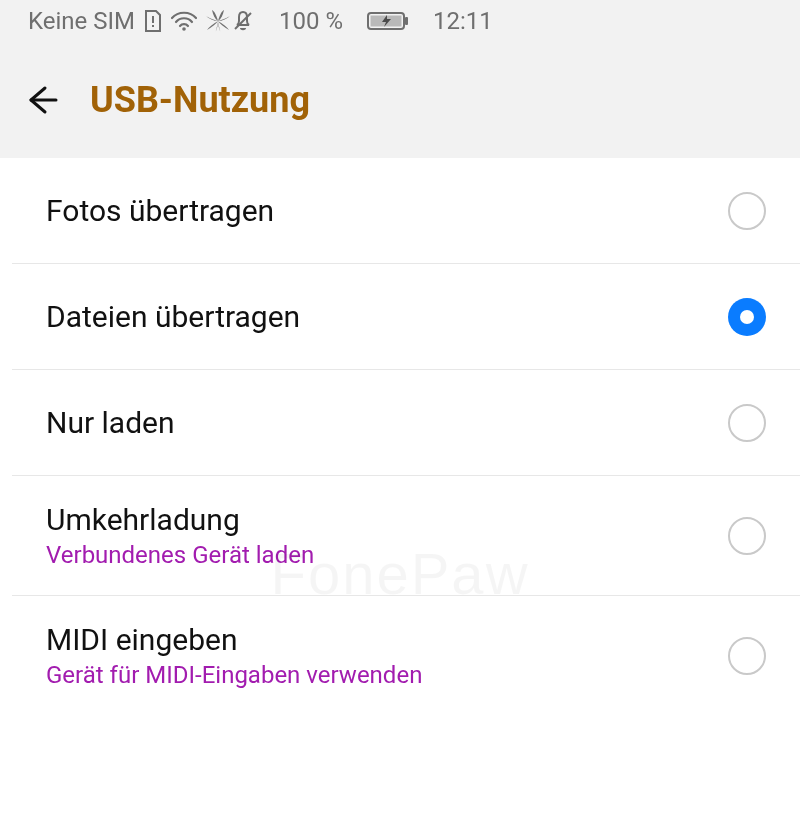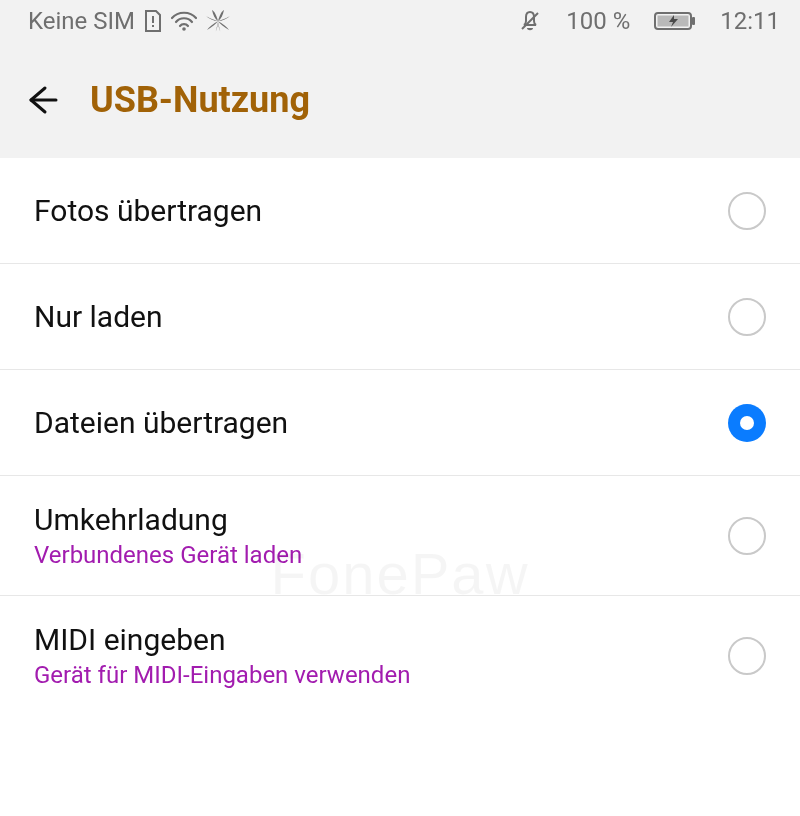--- a/index.html
+++ b/index.html
@@ -2,42 +2,41 @@
 <html><head>
 <meta charset="utf-8">
 <style>
   * { box-sizing: border-box; margin: 0; padding: 0; }
   html, body { width: 800px; height: 816px; font-family: -apple-system, Roboto, "Helvetica Neue", Arial, sans-serif; background: #fff; color: #000; }
   .statusbar {
     height: 42px;
     background: #f2f2f2;
     display: flex;
     align-items: center;
-    justify-content: space-between;
     padding: 0 20px 0 28px;
     color: #6f6f6f;
     font-size: 24px;
   }
   .status-left, .status-right { display: flex; align-items: center; gap: 8px; }
   .status-right { gap: 24px; }
   .icon { display: inline-flex; align-items: center; justify-content: center; }
   .titlebar {
     height: 116px;
     background: #f2f2f2;
     display: flex;
     align-items: center;
     padding: 0 22px;
     gap: 28px;
   }
   .page-title {
     font-size: 36px;
     font-weight: 700;
     color: #a16207;
   }
-  .list { background: #fff; }
+  .list { background: #fff; margin-left: 12px; }
   .row {
     display: flex;
     align-items: center;
     justify-content: space-between;
     padding: 26px 34px 26px 34px;
     border-bottom: 1px solid #e7e7e7;
     min-height: 106px;
   }
   .row:last-child { border-bottom: none; align-items: center; }
   .row .labels { display: flex; flex-direction: column; gap: 4px; }
@@ -150,30 +149,30 @@
 
     <div class="row">
       <div class="labels">
         <span class="primary">Fotos übertragen</span>
       </div>
       <span class="radio"></span>
     </div>
 
     <div class="row">
       <div class="labels">
-        <span class="primary">Nur laden</span>
+        <span class="primary">Dateien übertragen</span>
       </div>
-      <span class="radio"></span>
+      <span class="radio selected"></span>
     </div>
 
     <div class="row">
       <div class="labels">
-        <span class="primary">Dateien übertragen</span>
+        <span class="primary">Nur laden</span>
       </div>
-      <span class="radio selected"></span>
+      <span class="radio"></span>
     </div>
 
     <div class="row">
       <div class="labels">
         <span class="primary">Umkehrladung</span>
         <span class="secondary">Verbundenes Gerät laden</span>
       </div>
       <span class="radio"></span>
     </div>
 

